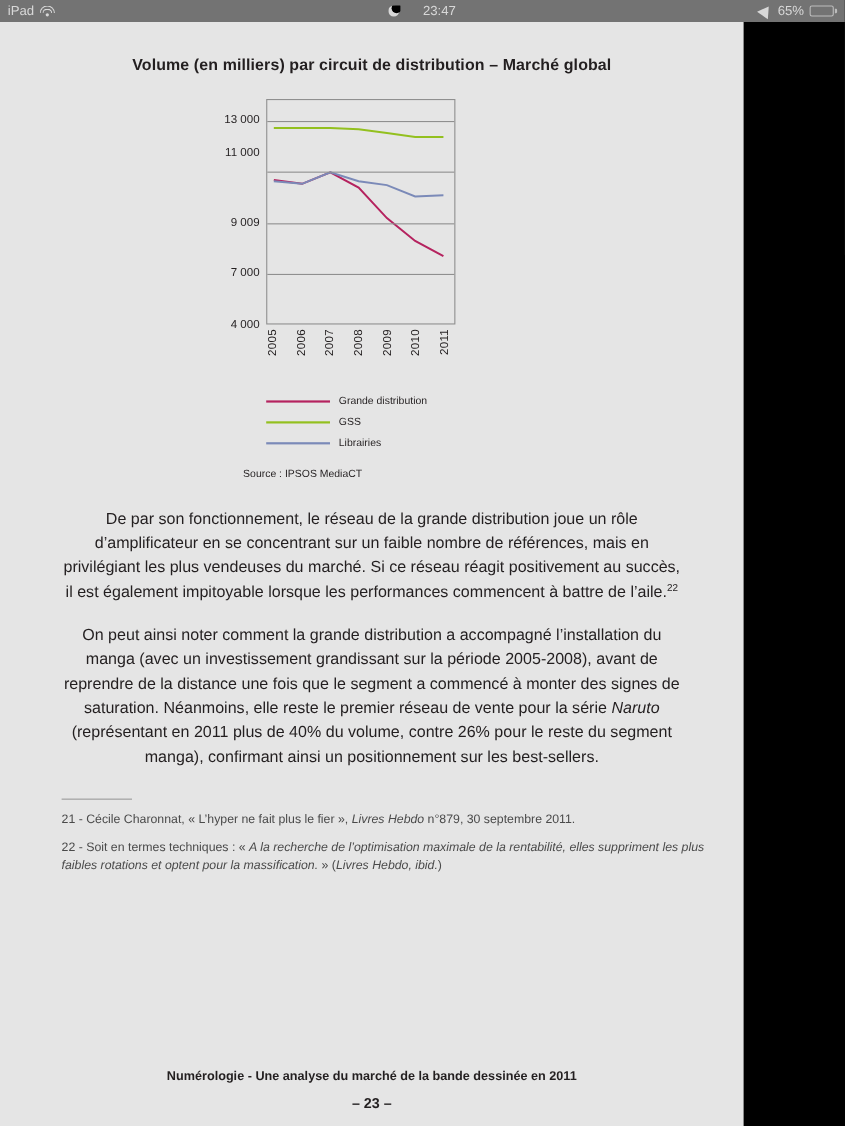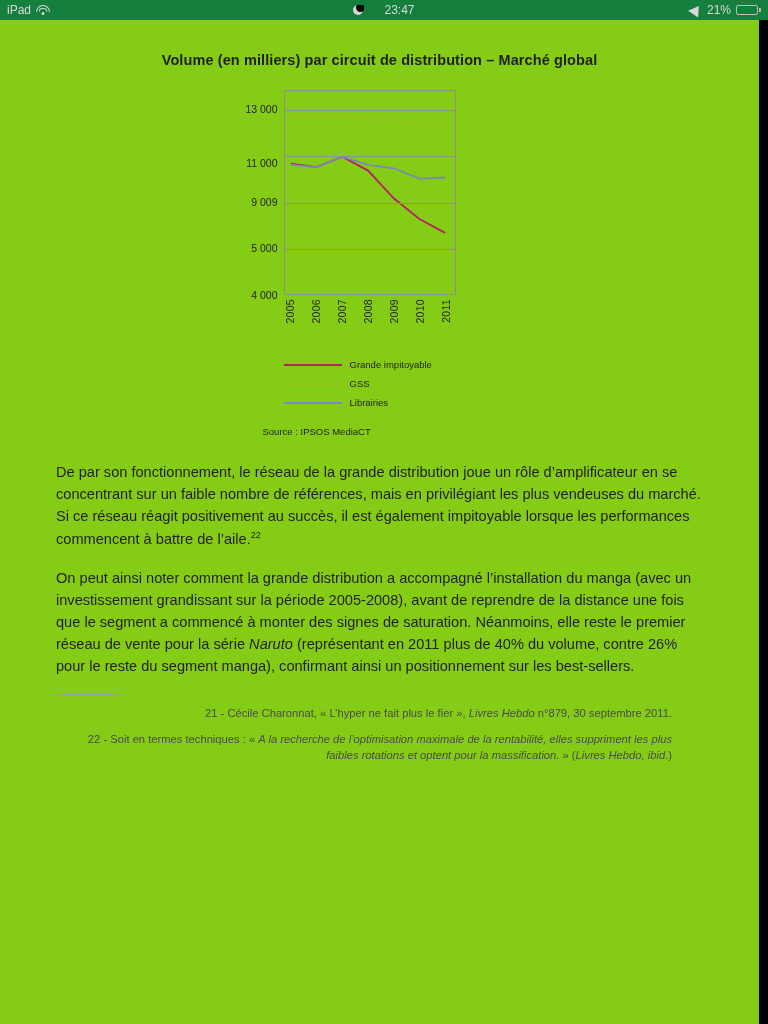--- a/index.html
+++ b/index.html
@@ -9,21 +9,21 @@
   }
   body {
     width: 768px;
     height: 1024px;
     font-family: "Liberation Sans", sans-serif;
     overflow: hidden;
   }
   
   #status-bar {
     height: 20px;
-    background: #15803d;
+    background: #737373;
     color: #d8d8d8;
     display: flex;
     align-items: center;
     font-size: 12px;
     font-family: "Liberation Sans", sans-serif;
     position: relative;
   }
   #status-left {
     display: flex;
     align-items: center;
@@ -115,22 +115,22 @@
     background: #d8d8d8;
   }
   .batt-cap {
     width: 2px; height: 4px;
     background: #bdbdbd;
     margin-left: 1px;
     border-radius: 0 1px 1px 0;
   }
   
   #page {
-    background: #84cc16;
-    width: 759px;
+    background: #e5e5e5;
+    width: 676px;
     height: 1004px;
     box-sizing: border-box;
     position: relative;
     color: #231f20;
     overflow: hidden;
   }
   #page-inner {
     padding: 22px 56px 0 56px;
   }
   #fig-title {
@@ -228,39 +228,38 @@
     margin-left: 33px;
     font-size: 9.5px;
     color: #231f20;
   }
   
   #body-text {
     margin-top: 24px;
     font-size: 14.6px;
     line-height: 1.52;
     color: #231f20;
-    text-align: left;
+    text-align: center;
   }
   #body-text p {
     margin: 0 0 17px 0;
   }
   #body-text p:last-child { margin-bottom: 0; }
   sup {
     font-size: 9px;
     vertical-align: super;
     line-height: 0;
   }
   em { font-style: italic; }
   
   #footnotes {
-    margin-top: 16px;
+    margin-top: 26px;
     border-top: 1px solid #9a9a9a;
     width: 64px;
     padding-top: 0;
-    text-align: right;
   }
   .footnote {
     font-size: 11.2px;
     line-height: 1.45;
     color: #4a4a4a;
     width: 616px;
     margin-top: 10px;
   }
   
   #footer {
@@ -292,41 +291,41 @@
         <span class="b"></span>
         <span class="c"></span>
       </span>
   </div>
   <div id="status-center">
     <span class="moon-icon"></span>
     <span>23:47</span>
   </div>
   <div id="status-right">
     <span class="loc-icon"></span>
-    <span>21%</span>
+    <span>65%</span>
     <span class="batt">
       <span class="batt-body"><span class="batt-fill" id="batt-fill" style="width: 21%;"></span></span>
       <span class="batt-cap"></span>
     </span>
   </div>
 </div>
 
 <div id="page">
   <div id="page-inner">
 
     <div id="fig-title">Volume (en milliers) par circuit de distribution – Marché global</div>
 
     <div id="chart-wrap">
       <div id="chart">
         <div id="plot-row">
           <div id="y-labels">
               <div style="top: 205px;">4 000</div>
-              <div style="top: 158.409px;">5 000</div>
+              <div style="top: 158.409px;">7 000</div>
               <div style="top: 111.818px;">9 009</div>
-              <div style="top: 73px;">11 000</div>
+              <div style="top: 49px;">11 000</div>
               <div style="top: 18.6364px;">13 000</div>
             </div>
           <div id="plot">
             <svg id="chart-svg" viewBox="0 0 172 205" preserveAspectRatio="none">
                 <polyline points="6,73.38068181818181 32,76.875 58,66.39204545454544 84,80.36931818181819 110,108.32386363636363 136,129.28977272727272 162,143.26704545454544" fill="none" stroke="#b5235f" stroke-width="1.8" vector-effect="non-scaling-stroke"></polyline>
                 <polyline points="6,25.625 32,25.625 58,25.625 84,26.789772727272748 110,30.284090909090907 136,33.77840909090909 162,33.77840909090909" fill="none" stroke="#93c01f" stroke-width="1.8" vector-effect="non-scaling-stroke"></polyline>
                 <polyline points="6,74.54545454545456 32,76.875 58,66.39204545454544 84,74.54545454545456 110,78.03977272727273 136,88.52272727272727 162,87.35795454545455" fill="none" stroke="#7b8ab8" stroke-width="1.8" vector-effect="non-scaling-stroke"></polyline>
               </svg>
           <div class="gridline" style="top: 158.409px;"></div>
               <div class="gridline" style="top: 111.818px;"></div>
@@ -339,21 +338,21 @@
             <div style="left: 26px;">2006</div>
             <div style="left: 52px;">2007</div>
             <div style="left: 78px;">2008</div>
             <div style="left: 104px;">2009</div>
             <div style="left: 130px;">2010</div>
             <div style="left: 156px;">2011</div>
           </div>
         <div id="legend">
             <div class="legend-row">
               <span class="legend-swatch" style="background: rgb(181, 35, 95);"></span>
-              <span>Grande impitoyable</span>
+              <span>Grande distribution</span>
             </div>
             <div class="legend-row">
               <span class="legend-swatch" style="background: rgb(147, 192, 31);"></span>
               <span>GSS</span>
             </div>
             <div class="legend-row">
               <span class="legend-swatch" style="background: rgb(123, 138, 184);"></span>
               <span>Librairies</span>
             </div>
           </div>
@@ -367,14 +366,16 @@
     </div>
 
     <div id="footnotes">
       <div class="footnote" id="fn21">21 - Cécile Charonnat, « L’hyper ne fait plus le fier », <em>Livres Hebdo</em> n°879, 30 septembre 2011.</div>
       <div class="footnote" id="fn22">22 - Soit en termes techniques : « <em>A la recherche de l’optimisation maximale de la rentabilité, elles suppriment les plus faibles rotations et optent pour la massification.</em> » (<em>Livres Hebdo, ibid.</em>)</div>
     </div>
 
   </div>
 
   <div id="footer">
+    <div id="footer-title">Numérologie - Une analyse du marché de la bande dessinée en 2011</div>
+    <div id="footer-page">– 23 –</div>
   </div>
 </div>
 
 </body></html>

